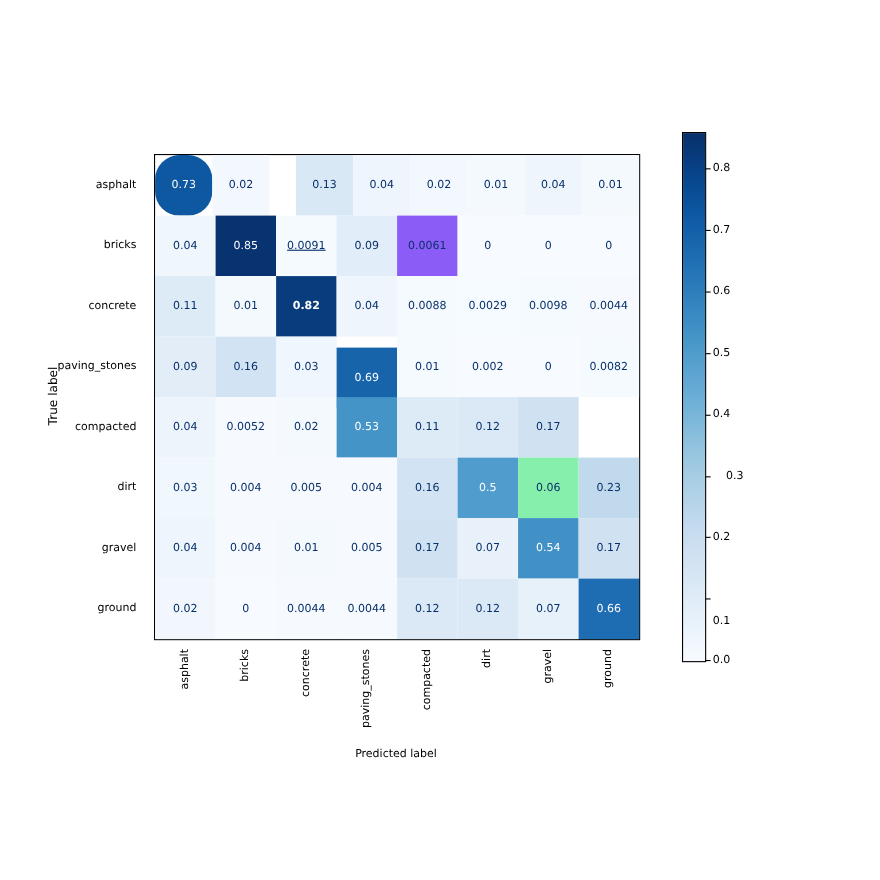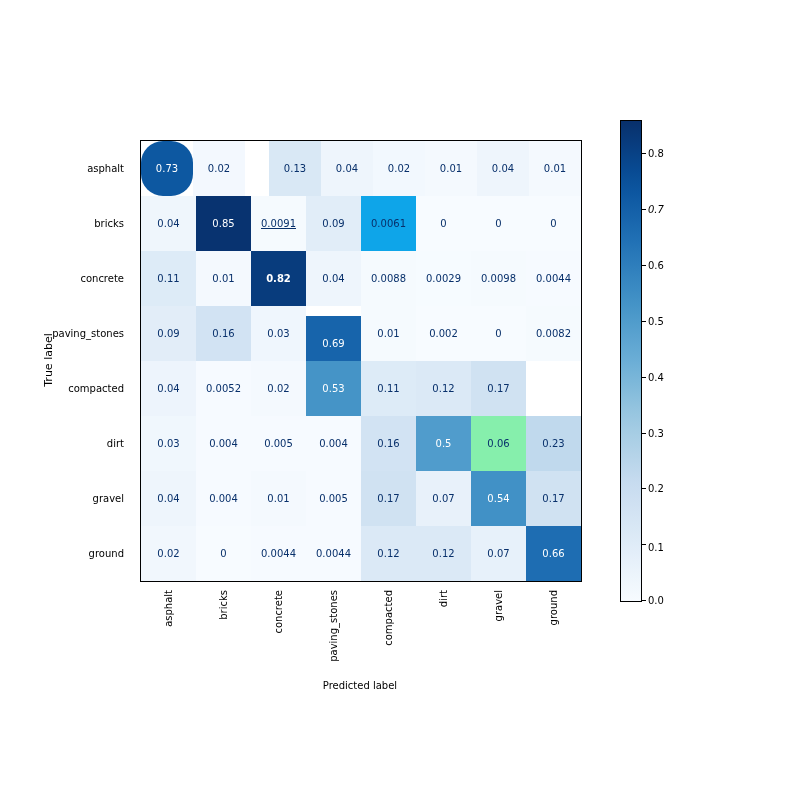--- a/index.html
+++ b/index.html
@@ -26,21 +26,21 @@
       <div class="cell" style="background: rgb(242, 248, 254); color: rgb(8, 48, 107);">0.02</div>
       <div class="cell" style="background: rgb(244, 249, 254); color: rgb(8, 48, 107);">0.01</div>
       <div class="cell" style="background: rgb(238, 245, 252); color: rgb(8, 48, 107);">0.04</div>
       <div class="cell" style="background: rgb(244, 249, 254); color: rgb(8, 48, 107);">0.01</div>
     </div>
     <div class="row">
       <div class="cell" style="background: rgb(239, 246, 252); color: rgb(8, 48, 107);">0.04</div>
       <div class="cell" style="background: rgb(8, 51, 112); color: rgb(255, 255, 255);">0.85</div>
       <div class="cell" style="background: rgb(245, 250, 254); color: rgb(8, 48, 107); text-decoration: underline;">0.0091</div>
       <div class="cell" style="background: rgb(225, 237, 248); color: rgb(8, 48, 107);">0.09</div>
-      <div class="cell" style="background: #0ea5e9; color: rgb(8, 48, 107);">0.0061</div>
+      <div class="cell" style="background: #8b5cf6; color: rgb(8, 48, 107);">0.0061</div>
       <div class="cell" style="background: rgb(247, 251, 255); color: rgb(8, 48, 107);">0</div>
       <div class="cell" style="background: rgb(247, 251, 255); color: rgb(8, 48, 107);">0</div>
       <div class="cell" style="background: rgb(247, 251, 255); color: rgb(8, 48, 107);">0</div>
     </div>
     <div class="row">
       <div class="cell" style="background: rgb(221, 235, 247); color: rgb(8, 48, 107);">0.11</div>
       <div class="cell" style="background: rgb(244, 249, 254); color: rgb(8, 48, 107);">0.01</div>
       <div class="cell" style="background: rgb(8, 60, 125); color: rgb(255, 255, 255); font-weight: bold;">0.82</div>
       <div class="cell" style="background: rgb(238, 245, 252); color: rgb(8, 48, 107);">0.04</div>
       <div class="cell" style="background: rgb(245, 250, 254); color: rgb(8, 48, 107);">0.0088</div>
@@ -118,28 +118,28 @@
     <div class="xtick" style="left: 497.5px;">gravel</div>
     <div class="xtick" style="left: 552.5px;">ground</div>
   </div>
 <div class="ylabel">True label</div>
 <div class="xlabel">Predicted label</div>
 <div class="cbar" id="cbar" style="background: linear-gradient(to top, rgb(247, 251, 255) 0%, rgb(237, 245, 252) 5%, rgb(227, 238, 249) 10%, rgb(217, 232, 245) 15%, rgb(208, 225, 242) 20%, rgb(198, 219, 239) 25%, rgb(182, 212, 233) 30%, rgb(166, 205, 228) 35%, rgb(148, 196, 223) 40%, rgb(127, 185, 218) 45%, rgb(107, 174, 214) 50%, rgb(91, 163, 208) 55%, rgb(74, 152, 201) 60%, rgb(59, 139, 195) 65%, rgb(46, 126, 188) 70%, rgb(33, 113, 181) 75%, rgb(23, 100, 171) 80%, rgb(13, 87, 161) 85%, rgb(8, 74, 146) 90%, rgb(8, 61, 127) 95%, rgb(8, 48, 107) 100%);"></div>
 <div id="cticks">
     <div class="cmark" style="top: 600px;"></div>
     <div class="ctick" style="top: 600px;">0.0</div>
     <div class="cmark" style="top: 544.186px;"></div>
-    <div class="ctick" style="top: 547px; text-align: right;">0.1</div>
+    <div class="ctick" style="top: 565px; text-align: right;">0.1</div>
     <div class="cmark" style="top: 488.372px;"></div>
     <div class="ctick" style="top: 488.372px;">0.2</div>
     <div class="cmark" style="top: 432.558px;"></div>
-    <div class="ctick" style="top: 432.558px;">0.3</div>
+    <div class="ctick" style="top: 432.558px; margin-left: 12px;">0.3</div>
     <div class="cmark" style="top: 376.744px;"></div>
     <div class="ctick" style="top: 376.744px;">0.4</div>
     <div class="cmark" style="top: 320.93px;"></div>
     <div class="ctick" style="top: 320.93px;">0.5</div>
     <div class="cmark" style="top: 265.116px;"></div>
     <div class="ctick" style="top: 265.116px;">0.6</div>
     <div class="cmark" style="top: 209.302px;"></div>
-    <div class="ctick" style="top: 209.302px; font-style: italic;">0.7</div>
+    <div class="ctick" style="top: 209.302px;">0.7</div>
     <div class="cmark" style="top: 153.488px;"></div>
     <div class="ctick" style="top: 153.488px;">0.8</div>
   </div>
 
 </body></html>

